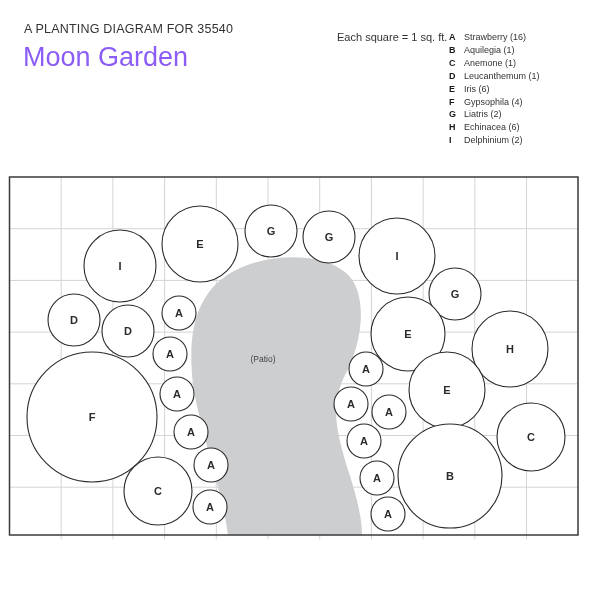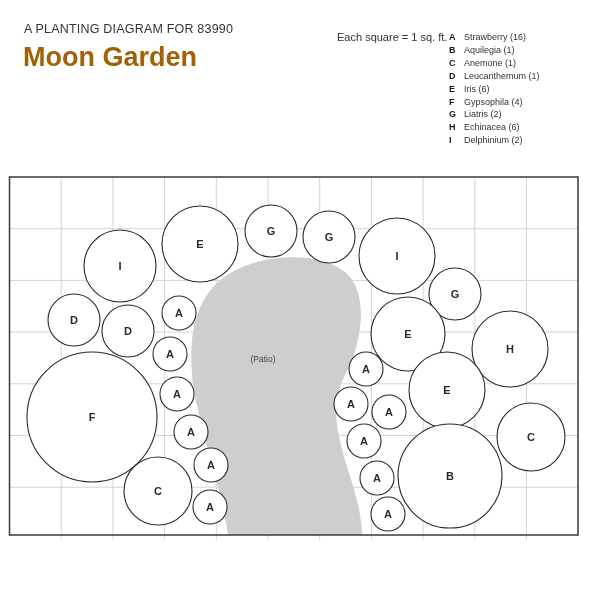--- a/index.html
+++ b/index.html
@@ -1,28 +1,28 @@
 <!DOCTYPE html>
 <html><head>
 <meta charset="utf-8">
 <style>
   html, body { margin:0; padding:0; background:#ffffff; }
   body { width:600px; height:600px; position:relative; overflow:hidden; font-family:"Liberation Sans", sans-serif; color:#231f20; }
   .subtitle { position:absolute; left:24px; top:22px; font-size:12.5px; letter-spacing:0.2px; color:#333; }
-  .title { position:absolute; left:23px; top:42px; font-size:27px; font-weight:bold; color:#a16207; }
+  .title { position:absolute; left:23px; top:42px; font-size:27px; font-weight:normal; color:#8b5cf6; }
   .scale-note { position:absolute; left:337px; top:31px; font-size:11px; color:#333; }
   .legend { position:absolute; left:449px; top:31px; font-size:9px; line-height:12.9px; color:#333; }
   .legend-row { display:flex; }
   .legend-key { width:15px; font-weight:bold; color:#1a1a1a; }
   svg.plan { position:absolute; left:0; top:0; }
 </style>
 </head>
 <body>
 
-<div class="subtitle">A PLANTING DIAGRAM FOR 83990</div>
+<div class="subtitle">A PLANTING DIAGRAM FOR 35540</div>
 <div class="title">Moon Garden</div>
 <div class="scale-note">Each square = 1 sq. ft.</div>
 <div class="legend" id="legend">
     <div class="legend-row">
       <span class="legend-key">A</span>
       <span>Strawberry (16)</span>
     </div>
     <div class="legend-row">
       <span class="legend-key">B</span>
       <span>Aquilegia (1)</span>

